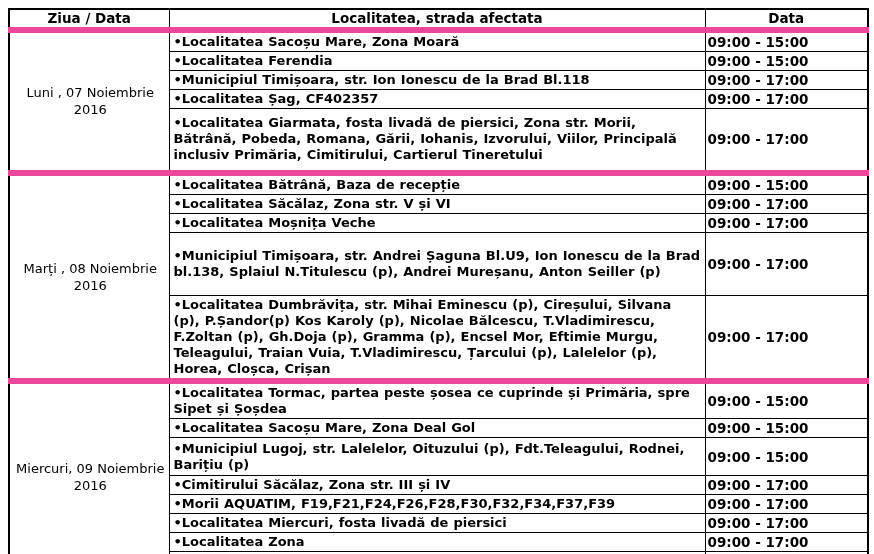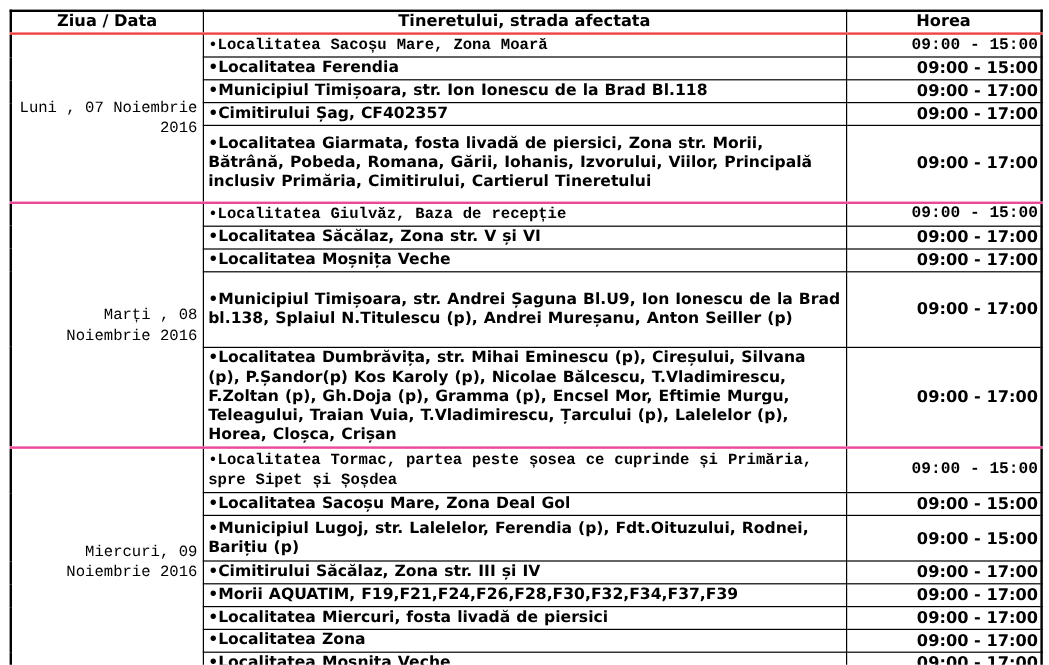--- a/index.html
+++ b/index.html
@@ -21,80 +21,80 @@
   col.c-day{width:160px;}
   col.c-loc{width:536px;}
   col.c-orar{width:163px;}
   th,td{border:1px solid #000;overflow:hidden;}
   th{
     font-size:13.5px;font-weight:bold;text-align:center;
     padding:1px 2px;line-height:15px;
   }
   td.day{
     font-size:13px;font-weight:normal;
-    text-align:right;vertical-align:middle;
+    text-align:center;vertical-align:middle;
     padding:2px 4px 2px 6px;line-height:17px;
   }
   td.loc{
     font-size:13px;font-weight:bold;
     text-align:left;vertical-align:middle;
     padding:1px 3px 1px 4px;line-height:16px;
     word-spacing:0.5px;
   }
   td.orar{
     font-size:13.5px;font-weight:bold;
-    text-align:right;vertical-align:middle;
+    text-align:left;vertical-align:middle;
     white-space:nowrap;padding:0 2px;
   }
-  tr.sec-start td{border-top:2px solid #ec4899;font-family:Liberation Mono, monospace;}
-  thead th{border-bottom:2px solid #ef4444;}
+  tr.sec-start td{border-top:6px solid #ec4899;}
+  thead th{border-bottom:2px solid #a3a3a3;}
 </style>
 </head>
 <body>
 
 <table class="sched">
   <colgroup>
       <col class="c-day">
       <col class="c-loc">
       <col class="c-orar">
     </colgroup>
   <thead>
     <tr style="height:17px">
       <th>Ziua / Data</th>
-      <th>Tineretului, strada afectata</th>
-      <th>Horea</th>
+      <th>Localitatea, strada afectata</th>
+      <th>Data</th>
     </tr>
   </thead>
   <tbody>
 
     <tr class="sec-start" style="height:19px">
       <td class="day" rowspan="5">Luni , 07 Noiembrie 2016</td>
       <td class="loc">•Localitatea Sacoșu Mare, Zona Moară</td>
       <td class="orar">09:00 - 15:00</td>
     </tr>
     <tr style="height:18px">
       <td class="loc">•Localitatea Ferendia</td>
       <td class="orar">09:00 - 15:00</td>
     </tr>
     <tr style="height:19px">
       <td class="loc">•Municipiul Timișoara, str. Ion Ionescu de la Brad Bl.118</td>
       <td class="orar">09:00 - 17:00</td>
     </tr>
     <tr style="height:18px">
-      <td class="loc">•Cimitirului Șag, CF402357</td>
+      <td class="loc">•Localitatea Șag, CF402357</td>
       <td class="orar">09:00 - 17:00</td>
     </tr>
     <tr style="height:64px">
       <td class="loc">•Localitatea Giarmata, fosta livadă de piersici, Zona str. Morii, Bătrână, Pobeda, Romana, Gării, Iohanis, Izvorului, Viilor, Principală inclusiv Primăria, Cimitirului, Cartierul Tineretului</td>
       <td class="orar">09:00 - 17:00</td>
     </tr>
 
     <tr class="sec-start" style="height:18px">
       <td class="day" rowspan="5">Marți , 08 Noiembrie 2016</td>
-      <td class="loc">•Localitatea Giulvăz, Baza de recepție</td>
+      <td class="loc">•Localitatea Bătrână, Baza de recepție</td>
       <td class="orar">09:00 - 15:00</td>
     </tr>
     <tr style="height:19px">
       <td class="loc">•Localitatea Săcălaz, Zona str. V și VI</td>
       <td class="orar">09:00 - 17:00</td>
     </tr>
     <tr style="height:18px">
       <td class="loc">•Localitatea Moșnița Veche</td>
       <td class="orar">09:00 - 17:00</td>
     </tr>
@@ -110,21 +110,21 @@
     <tr class="sec-start" style="height:38px">
       <td class="day" rowspan="8">Miercuri, 09 Noiembrie 2016</td>
       <td class="loc">•Localitatea Tormac, partea peste șosea ce cuprinde și Primăria, spre Sipet și Șoșdea</td>
       <td class="orar">09:00 - 15:00</td>
     </tr>
     <tr style="height:19px">
       <td class="loc">•Localitatea Sacoșu Mare, Zona Deal Gol</td>
       <td class="orar">09:00 - 15:00</td>
     </tr>
     <tr style="height:38px">
-      <td class="loc">•Municipiul Lugoj, str. Lalelelor, Ferendia (p), Fdt.Oituzului, Rodnei, Barițiu (p)</td>
+      <td class="loc">•Municipiul Lugoj, str. Lalelelor, Oituzului (p), Fdt.Teleagului, Rodnei, Barițiu (p)</td>
       <td class="orar">09:00 - 15:00</td>
     </tr>
     <tr style="height:19px">
       <td class="loc">•Cimitirului Săcălaz, Zona str. III și IV</td>
       <td class="orar">09:00 - 17:00</td>
     </tr>
     <tr style="height:19px">
       <td class="loc">•Morii AQUATIM, F19,F21,F24,F26,F28,F30,F32,F34,F37,F39</td>
       <td class="orar">09:00 - 17:00</td>
     </tr>

